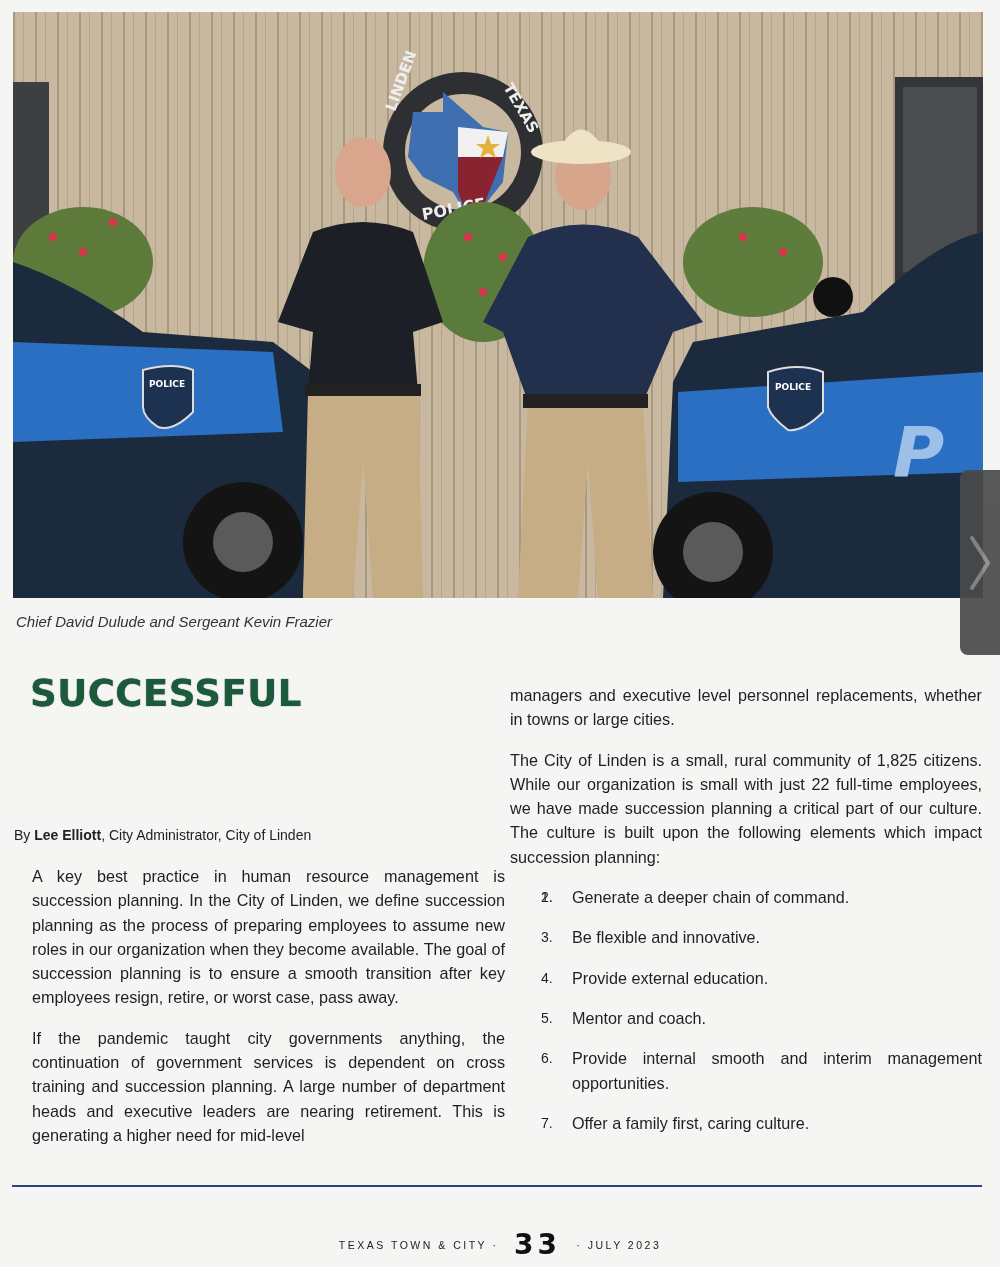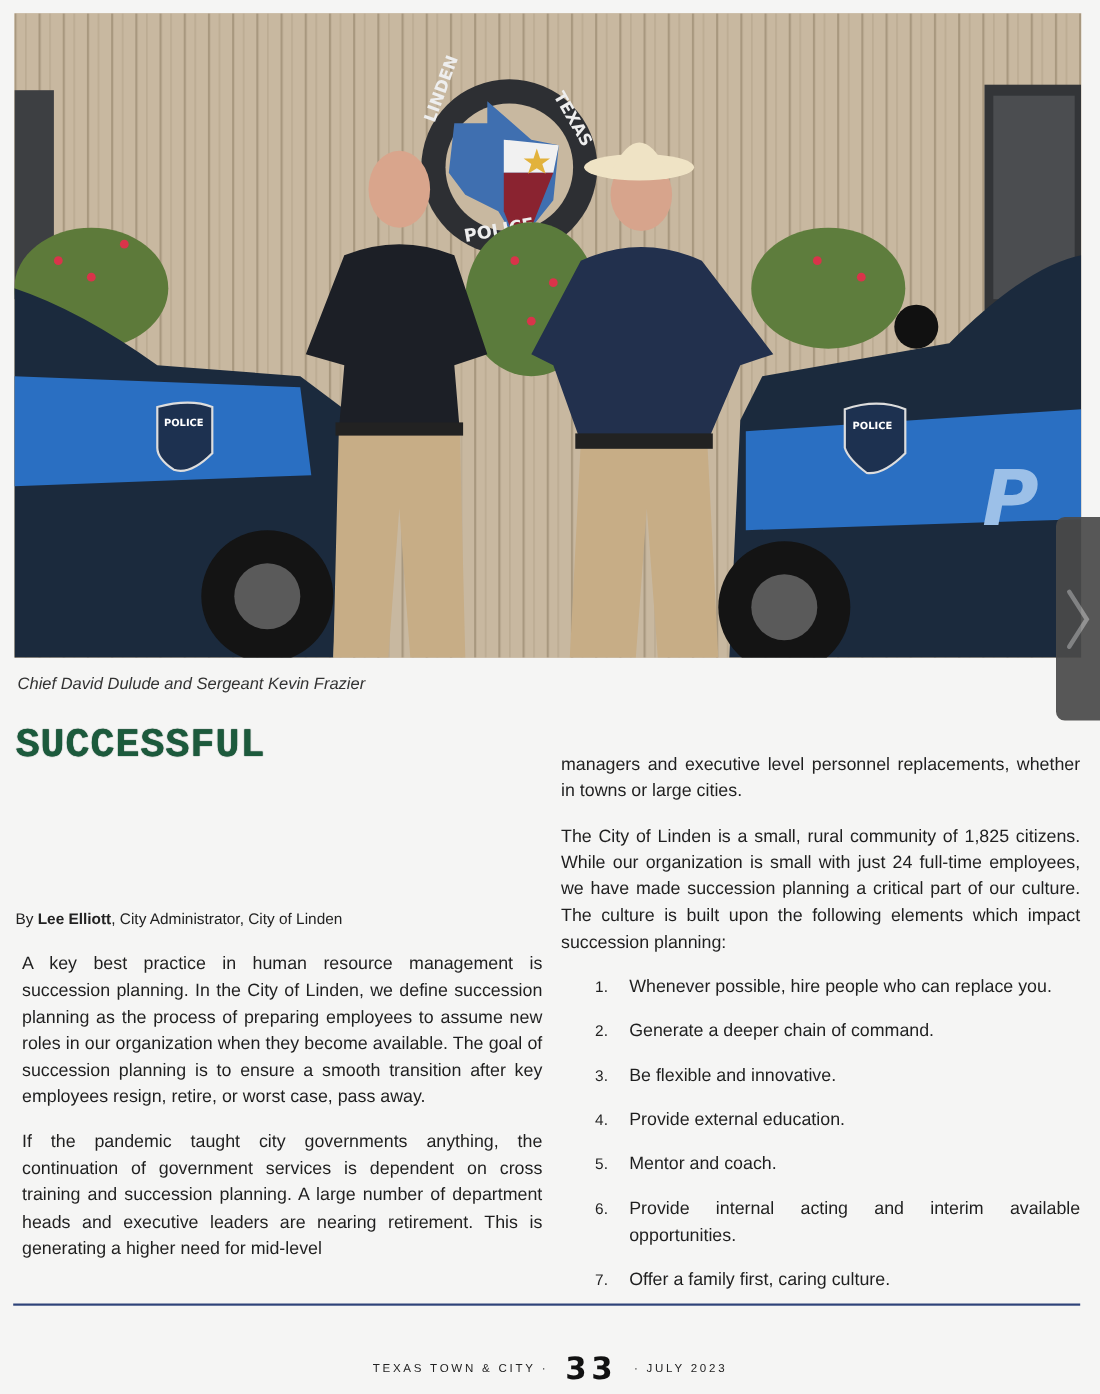--- a/index.html
+++ b/index.html
@@ -28,21 +28,21 @@
     }
     .title div { white-space: nowrap; }
     .byline {
       position: absolute; left: 14px; top: 827px; font-size: 14px; color: #222;
     }
     .byline b { font-weight: bold; }
     .col {
       position: absolute; font-size: 16.2px; line-height: 24.3px; text-align: justify; color: #1f1f1f;
     }
     .col p { margin: 0 0 16px 0; }
-    .left { left: 20px; top: 864px; width: 473px; }
+    .left { left: 32px; top: 864px; width: 473px; }
     .right { left: 510px; top: 651px; width: 472px; margin-top: 32px; }
     ol.items { list-style: none; margin: 8px 0 0 0; padding: 0; }
     ol.items li {
       position: relative; padding-left: 62px; margin-bottom: 16px;
     }
     ol.items li .num {
       position: absolute; left: 31px; top: 0; font-size: 14px;
     }
     .divider {
       position: absolute; left: 12px; top: 1185px; width: 970px; height: 2px; background: #2e4379;
@@ -143,43 +143,43 @@
 </div>
 
 <div class="next-tab">
   <svg width="22" height="60" viewBox="0 0 22 60">
     <polyline points="3,5 19,30 3,55" fill="none" stroke="#8a8a8a" stroke-width="4" stroke-linecap="round"></polyline>
   </svg>
 </div>
 
 <div class="caption">Chief David Dulude and Sergeant Kevin Frazier</div>
 
-<h1 class="title" style="margin:0;font-family:Liberation Mono, monospace;">
+<h1 class="title" style="margin:16px;">
   <div>SUCCESSFUL</div>
 </h1>
 
 <div class="byline">
   <span>By </span><b>Lee Elliott</b><span>, City Administrator, City of Linden</span>
 </div>
 
 <div class="col left">
   <p>A key best practice in human resource management is succession planning.  In the City of Linden, we define succession planning as the process of preparing employees to assume new roles in our organization when they become available. The goal of succession planning is to ensure a smooth transition after key employees resign, retire, or worst case, pass away.</p>
   <p>If the pandemic taught city governments anything, the continuation of government services is dependent on cross training and succession planning.  A large number of department heads and executive leaders are nearing retirement.  This is generating a higher need for mid-level</p>
 </div>
 
 <div class="col right">
   <p>managers and executive level personnel replacements, whether in towns or large cities.</p>
-  <p>The City of Linden is a small, rural community of 1,825 citizens. While our organization is small with just 24 full-time employees, we have made succession planning a critical part of our culture.  The culture is built upon the following elements which impact succession planning:</p>
+  <p>The City of Linden is a small, rural community of 1,825 citizens. While our organization is small with just 22 full-time employees, we have made succession planning a critical part of our culture.  The culture is built upon the following elements which impact succession planning:</p>
   <ol class="items">
-    <li><span class="num">1.</span><span>Whenever possible, hire people who can replace you.</span></li>
+    <li><span class="num">1.</span></li>
     <li><span class="num">2.</span><span>Generate a deeper chain of command.</span></li>
     <li><span class="num">3.</span><span>Be flexible and innovative.</span></li>
     <li><span class="num">4.</span><span>Provide external education.</span></li>
     <li><span class="num">5.</span><span>Mentor and coach.</span></li>
-    <li><span class="num">6.</span><span>Provide internal acting and interim available opportunities.</span></li>
+    <li><span class="num">6.</span><span>Provide internal smooth and interim management opportunities.</span></li>
     <li><span class="num">7.</span><span>Offer a family first, caring culture.</span></li>
   </ol>
 </div>
 
 <div class="divider"></div>
 
 <div class="footer">
   <span class="txt">TEXAS TOWN &amp; CITY</span>
   <span class="txt">·</span>
   <span class="pg">33</span>

